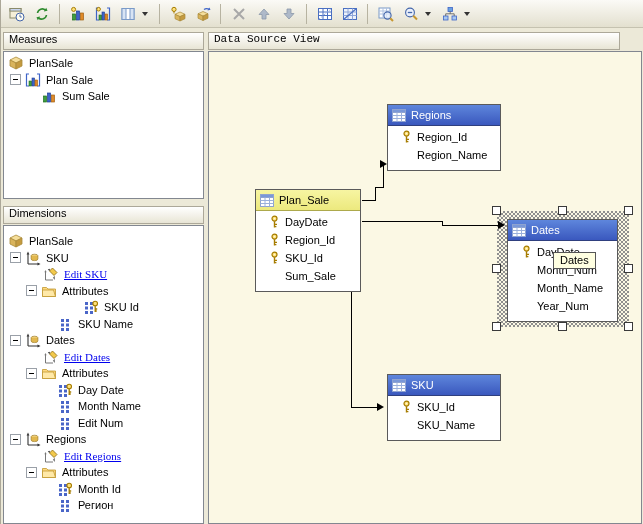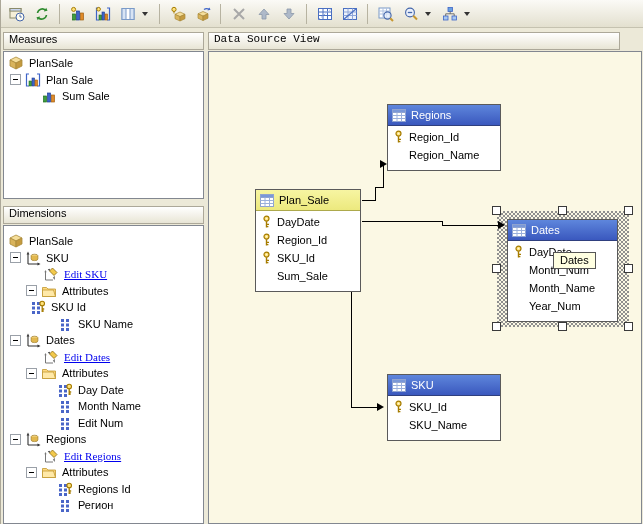--- a/index.html
+++ b/index.html
@@ -43,21 +43,21 @@
   .connectors path{fill:none;stroke:#000;stroke-width:1;shape-rendering:crispEdges;}
   .connectors polygon{fill:#000;}
 
   .dsv-table{position:absolute;background:#fff;border:1px solid #5A5A5A;z-index:10;box-sizing:border-box;}
   .tbl-h{height:20px;display:flex;align-items:center;gap:5px;padding:0 4px;
     background:linear-gradient(#5E86DC,#3A58BE);color:#fff;border-bottom:1px solid #2F3F7E;}
   .tbl-h.yellow{background:linear-gradient(#F7F5A2,#ECE97E);color:#000;border-bottom:1px solid #ADA94C;}
   .tbl-icon{width:14px;height:13px;flex:none;}
   .tbl-icon svg{width:14px;height:13px;display:block;}
   .tbl-body{padding:2px 0 6px 0;}
-  .frow{height:18px;display:flex;align-items:center;padding-left:4px;}
+  .frow{height:18px;display:flex;align-items:center;padding-left:12px;}
   .kslot{width:17px;height:14px;flex:none;}
   .kslot svg{width:13px;height:14px;display:block;}
 
   .sel-frame{position:absolute;left:288px;top:159px;width:132px;height:116px;z-index:5;
     background-image:repeating-conic-gradient(#8F8F8F 0% 25%, rgba(0,0,0,0) 0% 50%);
     background-size:4px 4px;}
   .handle{position:absolute;width:7px;height:7px;background:#fff;border:1px solid #3A3A3A;z-index:6;box-sizing:content-box;}
 
   .tooltip{position:absolute;left:344px;top:200px;background:#FFFFE1;border:1px solid #565656;
     padding:1px 6px 2px 6px;z-index:30;white-space:nowrap;}
@@ -372,21 +372,21 @@
     </div>
     <div class="trow" style="padding-left:22px">
       <span class="expander"></span>
       <span class="ticon">
           <svg>
             <use href="#i-folder"></use>
           </svg>
         </span>
       <span class="tlabel">Attributes</span>
     </div>
-    <div class="trow" style="padding-left:26px">
+    <div class="trow" style="padding-left:79px">
       <span class="ticon">
           <svg>
             <use href="#i-keyattr"></use>
           </svg>
         </span>
       <span class="tlabel">SKU Id</span>
     </div>
     <div class="trow" style="padding-left:53px">
       <span class="ticon">
           <svg>
@@ -470,21 +470,21 @@
           </svg>
         </span>
       <span class="tlabel">Attributes</span>
     </div>
     <div class="trow" style="padding-left:53px">
       <span class="ticon">
           <svg>
             <use href="#i-keyattr"></use>
           </svg>
         </span>
-      <span class="tlabel">Regions Id</span>
+      <span class="tlabel">Month Id</span>
     </div>
     <div class="trow" style="padding-left:53px">
       <span class="ticon">
           <svg>
             <use href="#i-attr"></use>
           </svg>
         </span>
       <span class="tlabel">Регион</span>
     </div>
   </div>

